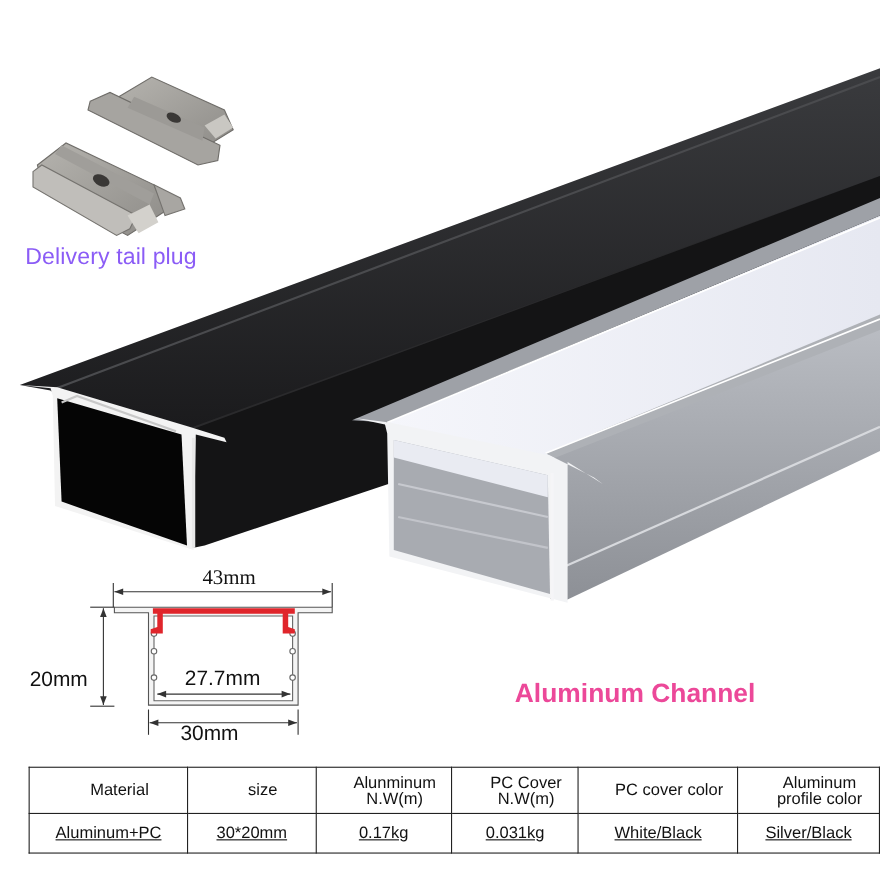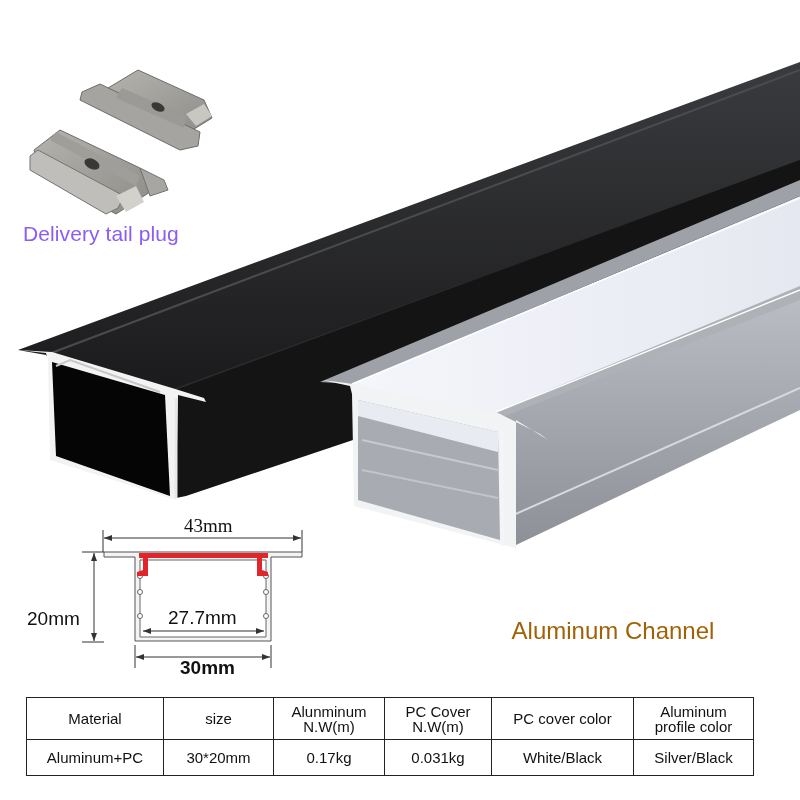--- a/index.html
+++ b/index.html
@@ -5,27 +5,27 @@
   html, body { margin: 0; padding: 0; background: #ffffff; }
   body { width: 800px; height: 800px; position: relative; overflow: hidden;
          font-family: "Liberation Sans", "DejaVu Sans", sans-serif; color: #111; }
   .abs { position: absolute; }
   #art { position: absolute; left: 0; top: 0; width: 800px; height: 800px; }
   .plug-caption { left: 23px; top: 222px; font-size: 21px; letter-spacing: 0.1px; color: #8b5cf6; }
   .dim { font-size: 19px; color: #111; }
   .dim-43 { left: 184px; top: 515px; font-family: Liberation Serif, serif; }
   .dim-20 { left: 27px; top: 608px; }
   .dim-277 { left: 168px; top: 607px; }
-  .dim-30 { left: 180px; top: 657px; font-weight: bold; }
-  .title { left: 468px; top: 614px; width: 290px; text-align: center; font-size: 24px; line-height: 34px; color: #a16207; }
+  .dim-30 { left: 164px; top: 657px; }
+  .title { left: 468px; top: 614px; width: 290px; text-align: left; font-size: 24px; line-height: 34px; color: #ec4899; font-weight: bold; }
   table.params { position: absolute; left: 26px; top: 697px; border-collapse: collapse;
                  font-size: 15px; color: #111; }
   table.params td { border: 1.5px solid #222; text-align: center; vertical-align: middle; padding: 0; line-height: 15px; }
-  table.params tr.head td { height: 41px; }
-  table.params tr.row td { height: 35px; }
+  table.params tr.head td { height: 41px; padding-left: 20px; }
+  table.params tr.row td { height: 35px; text-decoration: underline; }
 </style>
 </head>
 <body>
 
 <svg id="art" viewBox="0 0 800 800" xmlns="http://www.w3.org/2000/svg">
   <defs>
     <linearGradient id="blackTop" x1="0" y1="0" x2="0" y2="1">
       <stop offset="0" stop-color="#3a3b3e"></stop>
       <stop offset="1" stop-color="#1a1a1c"></stop>
     </linearGradient>

